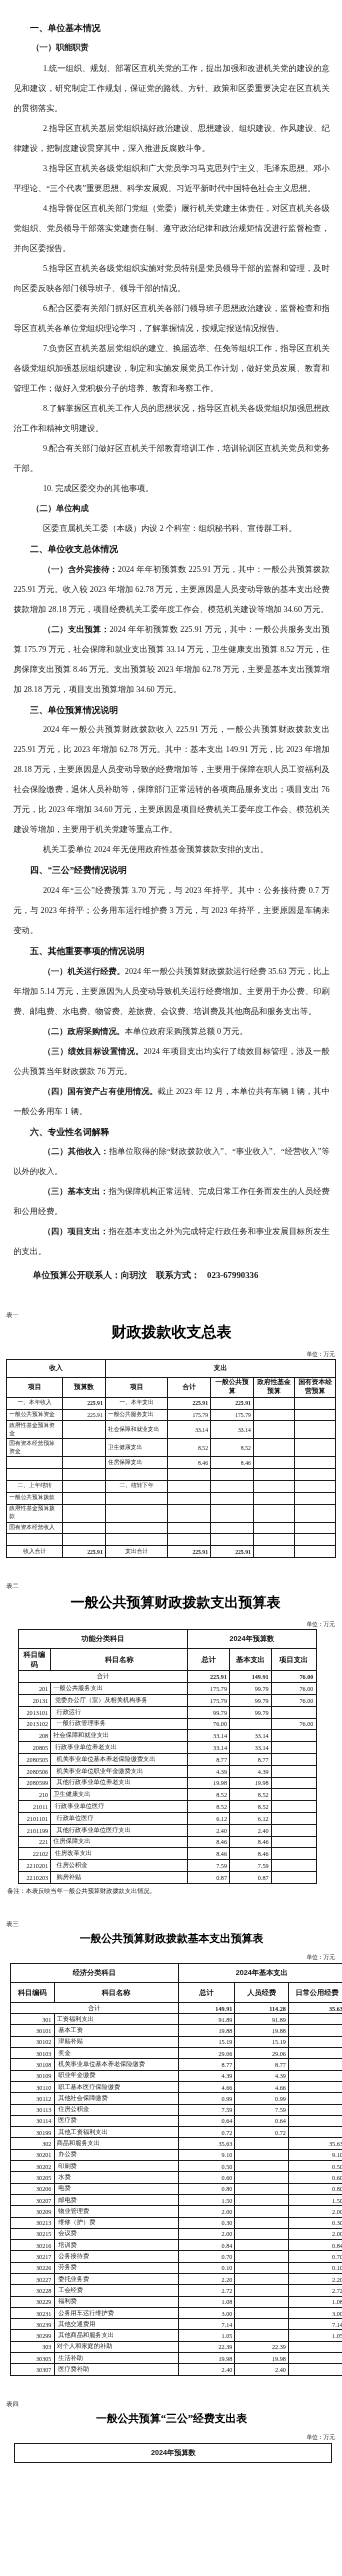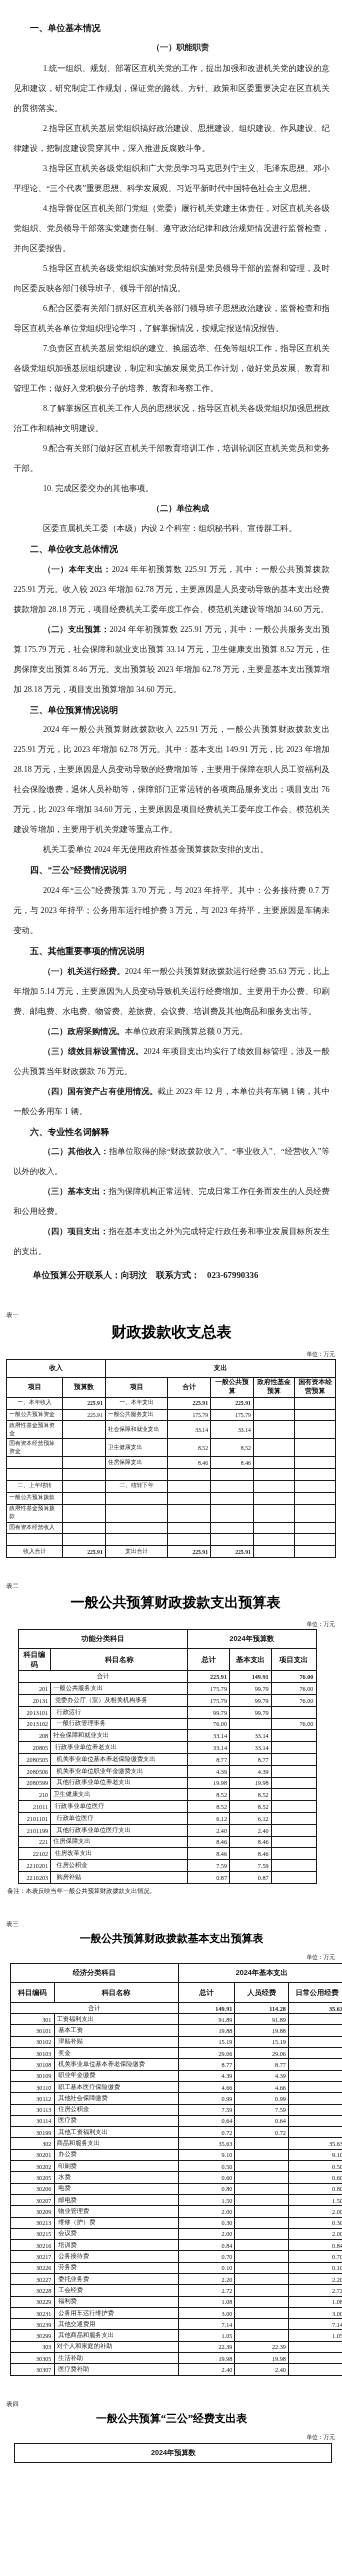--- a/index.html
+++ b/index.html
@@ -1,20 +1,20 @@
 <!DOCTYPE html>
 <html style="font-size:8.2px"><head>
 <meta charset="utf-8">
 <style>
   html,body{margin:0;padding:0;background:#fff;}
   body{width:343px;color:#1b1b1b;}
   .page{width:343px;min-height:3798px;background:#fff;overflow:hidden;}
   .article{padding:17.5px 13.4px 0 13.4px;}
   .h1{font:bold 8.8px/20.6px "Liberation Sans","DejaVu Sans",sans-serif;margin:0;text-indent:1.9em;color:#111;}
-  .h2{font:bold 8.2px/20.6px "Liberation Serif","DejaVu Serif",serif;margin:0;text-indent:2.2em;text-align:center;}
+  .h2{font:bold 8.2px/20.6px "Liberation Serif","DejaVu Serif",serif;margin:0;text-indent:2.2em;}
   .para{font:8.2px/20px "Liberation Serif","DejaVu Serif",serif;margin:0;text-align:justify;text-indent:3.6em;}
   .para b{font-weight:bold;}
   .contact{font:bold 8.8px/21.6px "Liberation Serif","DejaVu Serif",serif;margin:3.1px 0 0 0;text-indent:2.2em;}
   .contact .phone{font-family:"Liberation Serif","DejaVu Serif",serif;padding-left:7.2px;}
   .tables{padding:0 0 15.5px 0;}
   .tblock{margin-top:24px;}
   .tlabel{font:6.2px/7.2px "Liberation Serif","DejaVu Serif",serif;margin:0 0 1px 6.2px;}
   .ttitle{text-align:center;font-family:"Liberation Serif","DejaVu Serif",serif;font-weight:bold;margin:5.2px 0 3.1px 0;color:#000;}
   .tunit{text-align:right;font:5.7px/6.7px "Liberation Serif","DejaVu Serif",serif;margin:8.2px 8.2px 2.1px 0;}
   table{border-collapse:collapse;table-layout:fixed;}
@@ -45,21 +45,21 @@
       <p class="para">4.指导督促区直机关部门党组（党委）履行机关党建主体责任，对区直机关各级党组织、党员领导干部落实党建责任制、遵守政治纪律和政治规矩情况进行监督检查，并向区委报告。</p>
       <p class="para">5.指导区直机关各级党组织实施对党员特别是党员领导干部的监督和管理，及时向区委反映各部门领导班子、领导干部的情况。</p>
       <p class="para">6.配合区委有关部门抓好区直机关各部门领导班子思想政治建设，监督检查和指导区直机关各单位党组织理论学习，了解掌握情况，按规定报送情况报告。</p>
       <p class="para">7.负责区直机关基层党组织的建立、换届选举、任免等组织工作，指导区直机关各级党组织加强基层组织建设，制定和实施发展党员工作计划，做好党员发展、教育和管理工作；做好入党积极分子的培养、教育和考察工作。</p>
       <p class="para">8.了解掌握区直机关工作人员的思想状况，指导区直机关各级党组织加强思想政治工作和精神文明建设。</p>
       <p class="para">9.配合有关部门做好区直机关干部教育培训工作，培训轮训区直机关党员和党务干部。</p>
       <p class="para">10. 完成区委交办的其他事项。</p>
       <h3 class="h2">（二）单位构成</h3>
       <p class="para">区委直属机关工委（本级）内设 2 个科室：组织秘书科、宣传群工科。</p>
       <h2 class="h1">二、单位收支总体情况</h2>
-      <p class="para"><b class="plead">（一）本年支出：</b><span>2024 年年初预算数 225.91 万元，其中：一般公共预算拨款 225.91 万元。收入较 2023 年增加 62.78 万元，主要原因是人员变动导致的基本支出经费拨款增加 28.18 万元，项目经费机关工委年度工作会、模范机关建设等增加 34.60 万元。</span></p>
+      <p class="para"><b class="plead">（一）含外宾接待：</b><span>2024 年年初预算数 225.91 万元，其中：一般公共预算拨款 225.91 万元。收入较 2023 年增加 62.78 万元，主要原因是人员变动导致的基本支出经费拨款增加 28.18 万元，项目经费机关工委年度工作会、模范机关建设等增加 34.60 万元。</span></p>
       <p class="para"><b class="plead">（二）支出预算：</b><span>2024 年年初预算数 225.91 万元，其中：一般公共服务支出预算 175.79 万元，社会保障和就业支出预算 33.14 万元，卫生健康支出预算 8.52 万元，住房保障支出预算 8.46 万元。支出预算较 2023 年增加 62.78 万元，主要是基本支出预算增加 28.18 万元，项目支出预算增加 34.60 万元。</span></p>
       <h2 class="h1">三、单位预算情况说明</h2>
       <p class="para">2024 年一般公共预算财政拨款收入 225.91 万元，一般公共预算财政拨款支出 225.91 万元，比 2023 年增加 62.78 万元。其中：基本支出 149.91 万元，比 2023 年增加 28.18 万元，主要原因是人员变动导致的经费增加等，主要用于保障在职人员工资福利及社会保险缴费，退休人员补助等，保障部门正常运转的各项商品服务支出；项目支出 76 万元，比 2023 年增加 34.60 万元，主要原因是项目经费机关工委年度工作会、模范机关建设等增加，主要用于机关党建等重点工作。</p>
       <p class="para">机关工委单位 2024 年无使用政府性基金预算拨款安排的支出。</p>
       <h2 class="h1">四、“三公”经费情况说明</h2>
       <p class="para">2024 年“三公”经费预算 3.70 万元，与 2023 年持平。其中：公务接待费 0.7 万元，与 2023 年持平；公务用车运行维护费 3 万元，与 2023 年持平，主要原因是车辆未变动。</p>
       <h2 class="h1">五、其他重要事项的情况说明</h2>
       <p class="para"><b class="plead">（一）机关运行经费。</b><span>2024 年一般公共预算财政拨款运行经费 35.63 万元，比上年增加 5.14 万元，主要原因为人员变动导致机关运行经费增加。主要用于办公费、印刷费、邮电费、水电费、物管费、差旅费、会议费、培训费及其他商品和服务支出等。</span></p>
       <p class="para"><b class="plead">（二）政府采购情况。</b><span>本单位政府采购预算总额 0 万元。</span></p>
       <p class="para"><b class="plead">（三）绩效目标设置情况。</b><span>2024 年项目支出均实行了绩效目标管理，涉及一般公共预算当年财政拨款 76 万元。</span></p>

